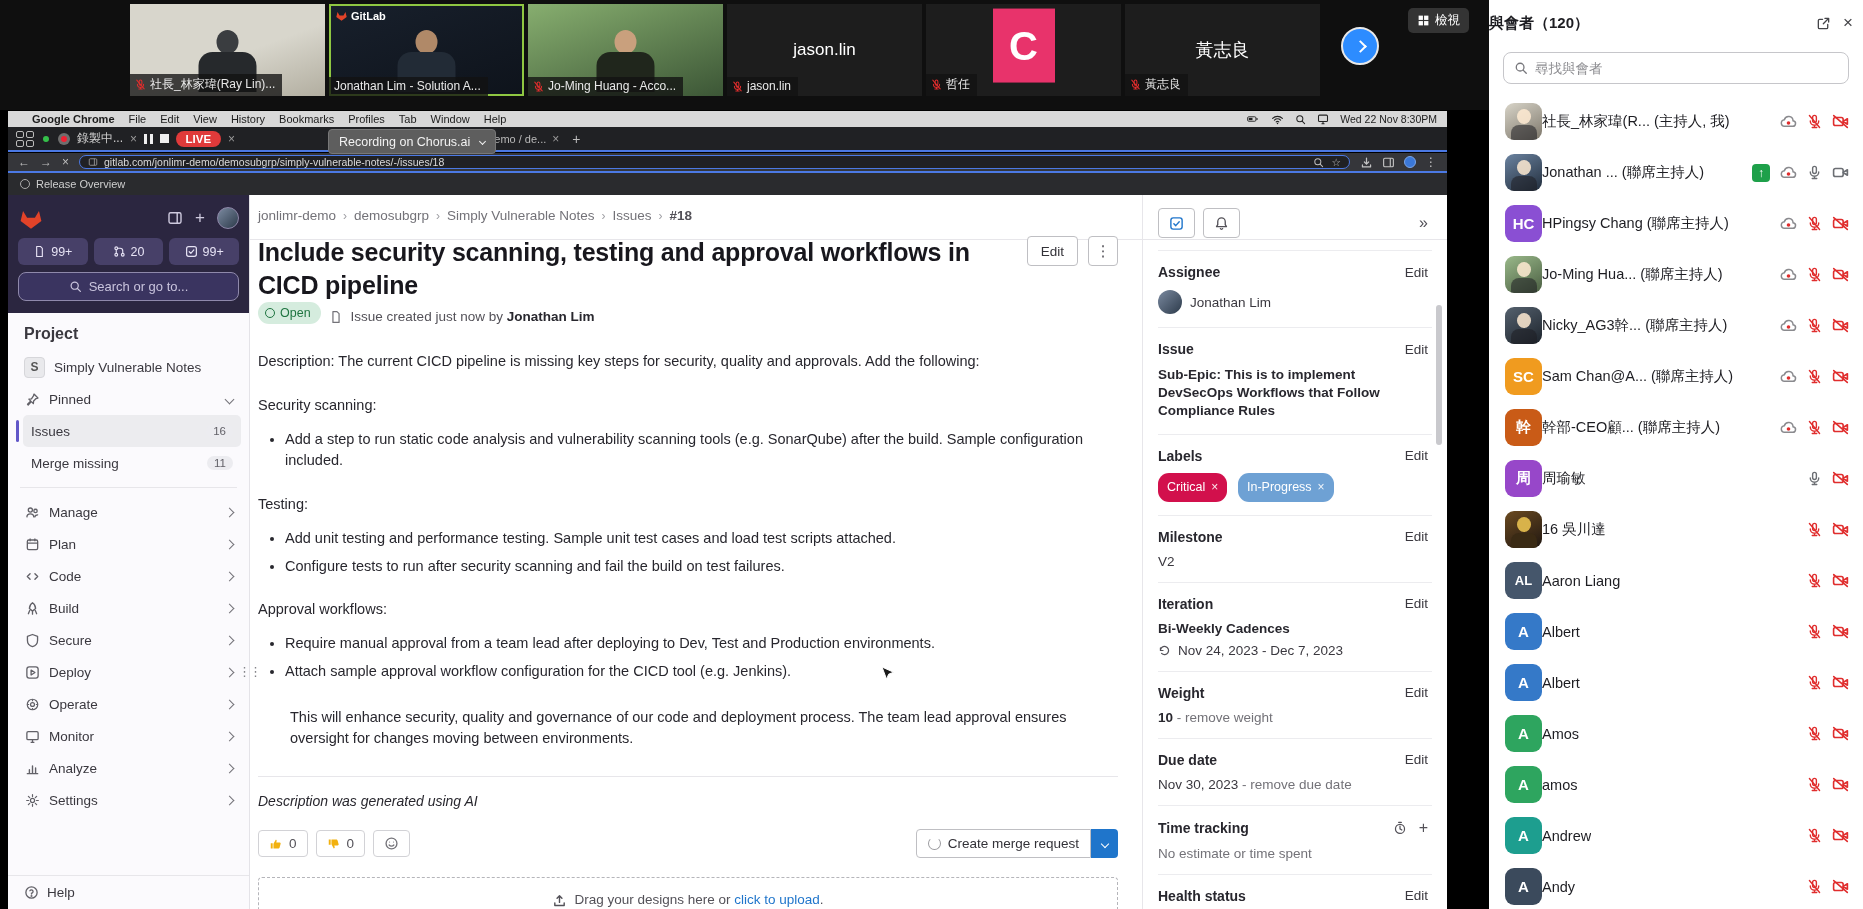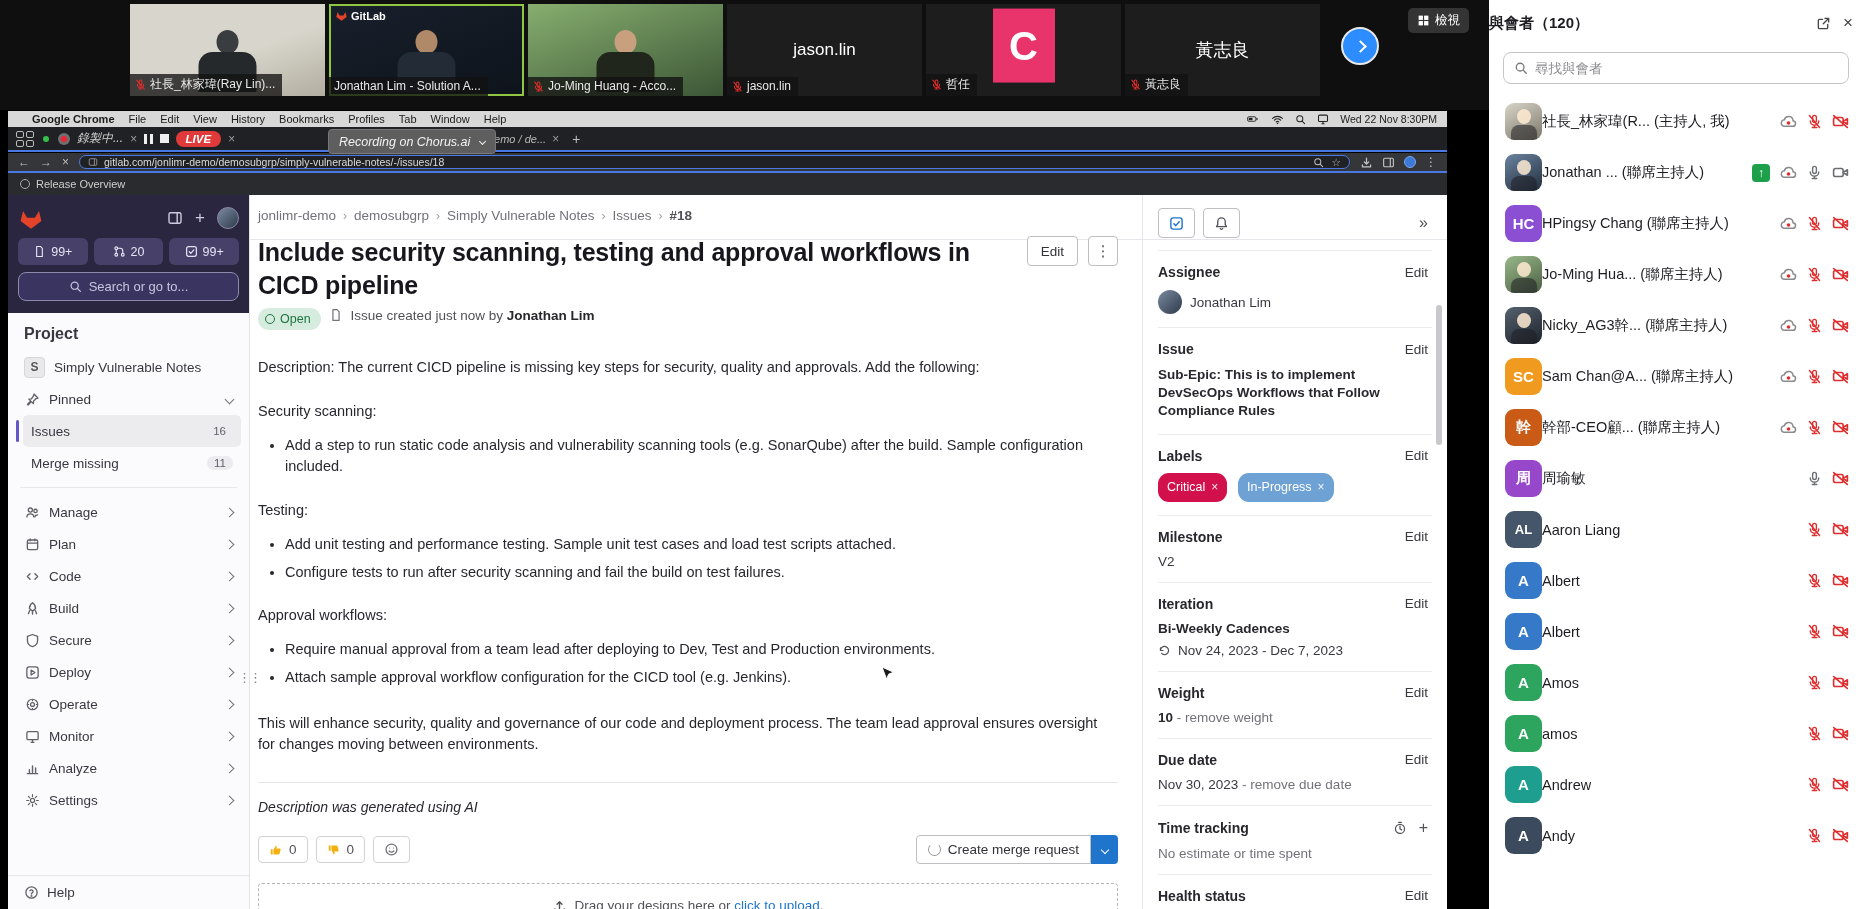--- a/index.html
+++ b/index.html
@@ -56,21 +56,21 @@
   .upbadge { width:18px; height:18px; border-radius:4px; background:#1ea04a; color:#fff; display:flex;
     align-items:center; justify-content:center; font-size:12px; }
 
   
   .screen { position:absolute; left:0; top:110px; width:1489px; height:799px; background:#000; }
   .menubar { position:absolute; left:8px; top:1px; width:1439px; height:16px; background:#d8d8d8;
     display:flex; align-items:center; gap:14px; padding:0 10px; font-size:11px; color:#1b1b1b; }
   .menubar .app { font-weight:bold; }
   .mb-right { margin-left:auto; display:flex; align-items:center; gap:11px; color:#222; font-size:10.5px; }
   .tabstrip { position:absolute; left:8px; top:17px; width:1439px; height:23px; background:#202124;
-    display:flex; align-items:center; padding:0 8px; gap:7px; color:#cfcfcf; font-size:12px;font-style:italic; }
+    display:flex; align-items:center; padding:0 8px; gap:7px; color:#cfcfcf; font-size:12px; }
   .win-dots { display:grid; grid-template-columns:8px 8px; grid-gap:2px; margin-right:2px; }
   .win-dots span { width:8px; height:7px; border:1px solid #bbb; border-radius:2px; }
   .green-dot { width:6px; height:6px; border-radius:50%; background:#35c04a; margin-right:2px; }
   .rec-fav { position:relative; width:12px; height:12px; border-radius:50%; background:#6e6e6e; }
   .rec-fav i { position:absolute; left:3px; top:3px; width:6px; height:6px; border-radius:50%; background:#e23; }
   .tab-x { color:#9a9a9a; font-size:12px; }
   .pausebars { display:flex; gap:2.5px; }
   .pausebars i { width:3px; height:10px; background:#efefef; }
   .stopsq { width:9px; height:9px; background:#efefef; }
   .live { background:#e03a3a; color:#fff; font-weight:bold; font-size:11.5px; border-radius:11px; padding:2px 10px; }
@@ -119,31 +119,31 @@
   .issue-col { position:absolute; left:250px; top:0; width:860px; }
   .crumbs { display:flex; align-items:center; gap:7px; padding-top:13px; font-size:13.5px; color:#737278; white-space:nowrap; }
   .crumbs .sep { color:#a0a0a5; font-size:12px; }
   .crumbs .cur { color:#535158; }
   .top-divider { position:absolute; left:242px; right:0; top:44px; height:1px; background:#e7e6ea; }
   .title-row { display:flex; align-items:flex-start; gap:10px; margin-top:13px; }
   .issue-title { flex:1; font-size:25px; line-height:1.32; font-weight:bold; color:#18171d; letter-spacing:-.2px; }
   .btn { display:inline-flex; align-items:center; justify-content:center; height:30px; padding:0 13px;
     border:1px solid #bfbfc3; border-radius:4px; background:#fff; font-size:13.5px; color:#333238; }
   .kebab { width:30px; padding:0; color:#535158; font-size:15px; }
-  .status-row { display:flex; align-items:flex-start; gap:8px; margin-top:6px; font-size:13.5px; color:#535158; }
+  .status-row { display:flex; align-items:flex-end; gap:8px; margin-top:0; font-size:13.5px; color:#535158; }
   .open-pill { display:inline-flex; align-items:center; gap:5px; height:22px; padding:0 10px 0 7px; border-radius:11px;
     background:#d5ecde; color:#1f7541; font-size:12.5px; }
   .open-pill .oc { width:10px; height:10px; border:1.6px solid #1f7541; border-radius:50%; }
   .byline b { color:#28272e; }
   .desc { margin-top:27px; font-size:14.5px; color:#28272e; line-height:1.5; }
   .desc p.head { margin-top:22px; }
   .desc ul { margin:12px 0 0 27px; }
   .desc li { margin-bottom:6px; position:relative; }
   .draghandle { position:absolute; left:-47px; top:1px; color:#85858a; font-size:13px; letter-spacing:-2px; }
-  .desc .outro { margin-top:24px; }
+  .desc .outro { margin-top:24px;margin-left:32px; }
   .desc-hr { margin-top:26px; border:none; border-top:1px solid #e7e6ea; }
   .ai-note { margin-top:16px; font-style:italic; font-size:14px; color:#28272e; }
   .react-row { display:flex; align-items:center; gap:8px; margin-top:20px; }
   .rpill { display:inline-flex; align-items:center; gap:6px; height:27px; padding:0 10px; border:1px solid #d2d2d6;
     border-radius:4px; background:#fff; font-size:13.5px; color:#535158; }
   .mr-split { margin-left:auto; display:flex; }
   .mr-main { display:flex; align-items:center; gap:7px; height:29px; padding:0 11px; border:1px solid #bfbfc3;
     border-radius:4px 0 0 4px; font-size:13.5px; color:#333238; background:#fff; }
   .mr-caret { width:27px; height:29px; background:#1f75cb; border-radius:0 4px 4px 0; display:flex; align-items:center; justify-content:center; }
   .mr-caret .chv { border-color:#fff; width:6px; height:6px; }
@@ -569,20 +569,35 @@
         <span class="picons">
           <svg class="ic gray" width="15" height="15">
               <use href="#i-mic"></use>
             </svg>
           <svg class="ic red" width="17" height="17">
               <use href="#i-cam-off"></use>
             </svg>
         </span>
       </div>
 
+      <div class="prow">
+        <span class="pav" style="background: linear-gradient(150deg, rgb(107, 74, 32), rgb(32, 23, 18));">
+            <span class="ph-head" style="background:#d8b24a"></span>
+            <span class="ph-body" style="background:#3a2a14"></span>
+          </span>
+        <span class="pname">16 吳川達</span>
+        <span class="picons">
+          <svg class="ic red" width="15" height="15">
+              <use href="#i-mic-off"></use>
+            </svg>
+          <svg class="ic red" width="17" height="17">
+              <use href="#i-cam-off"></use>
+            </svg>
+        </span>
+      </div>
 
       <div class="prow">
         <span class="pav" style="font-size: 13px; background: rgb(69, 86, 107);">AL</span>
         <span class="pname">Aaron Liang</span>
         <span class="picons">
           <svg class="ic red" width="15" height="15">
               <use href="#i-mic-off"></use>
             </svg>
           <svg class="ic red" width="17" height="17">
               <use href="#i-cam-off"></use>

